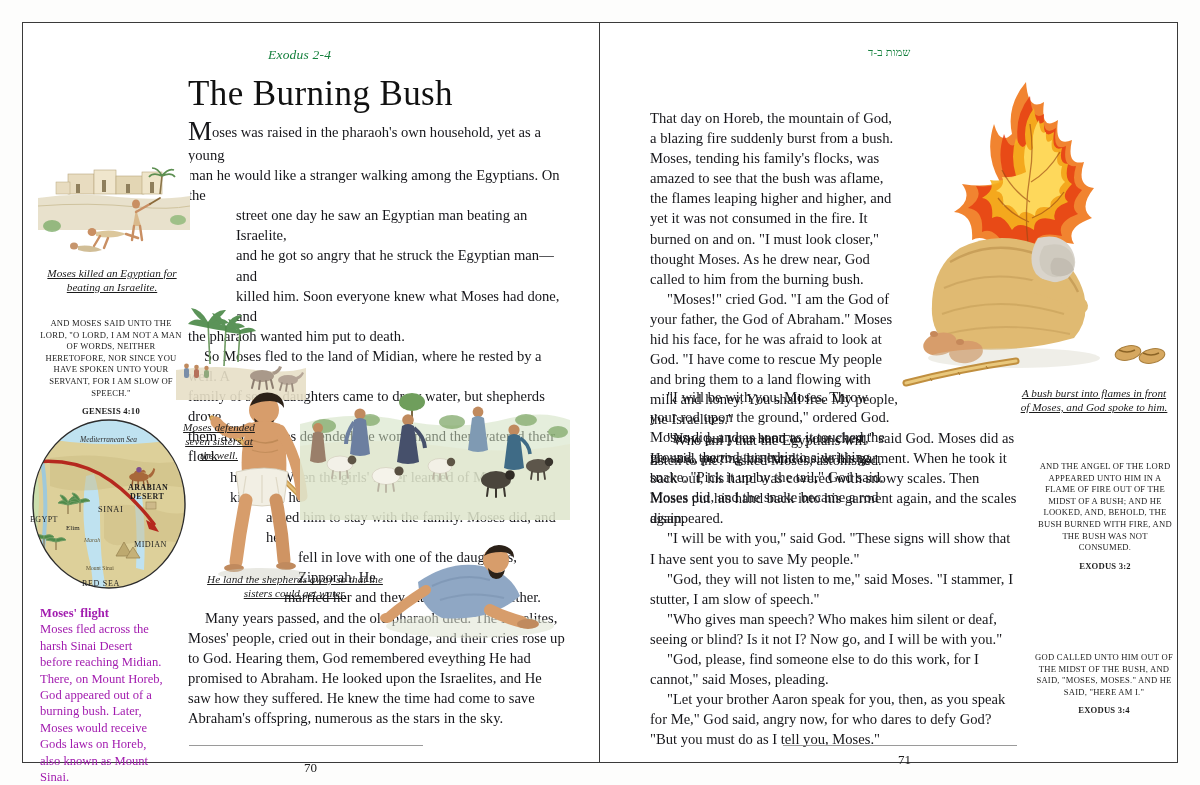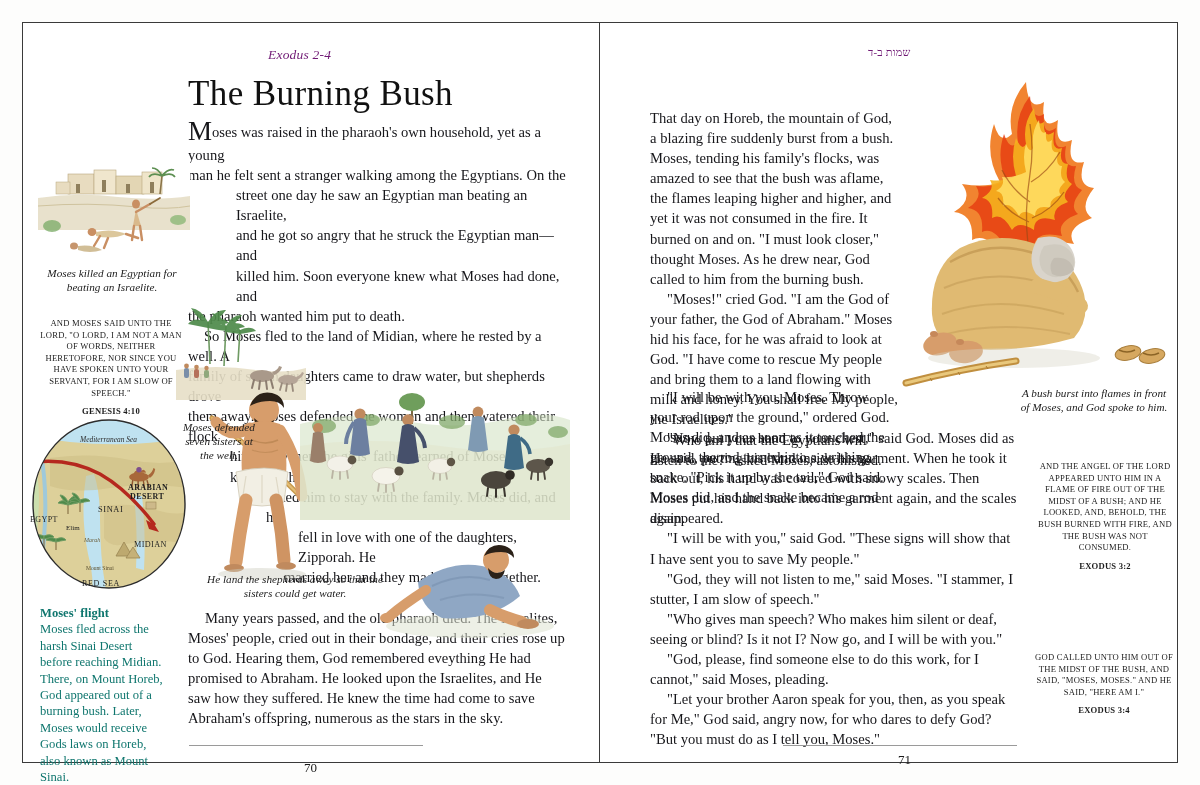--- a/index.html
+++ b/index.html
@@ -37,21 +37,21 @@
     width: 1px;
     height: 739px;
     background: #3a3a3a;
   }
 
   
   .running-head {
     position: absolute;
     font-style: italic;
     font-size: 13.5px;
-    color: #701a75;
+    color: #15803d;
     letter-spacing: 0.2px;
   }
   .rh-left  { left: 268px; top: 47px; }
   .rh-right { left: 868px; top: 46px; font-style: normal; font-size: 11px; direction: rtl; }
 
   .page-title {
     position: absolute;
     left: 188px;
     top: 74px;
     font-size: 35px;
@@ -93,20 +93,21 @@
   }
 
   
   .caption {
     position: absolute;
     font-style: italic;
     font-size: 11.2px;
     line-height: 14px;
     text-align: center;
     color: #1b1b1b;
+    text-decoration: underline;
   }
   #cap-egyptian { left: 36px; top: 266px; width: 152px; }
   #cap-defended { left: 183px; top: 420px; width: 72px; text-align: center; }
   #cap-shepherds { left: 206px; top: 572px; width: 178px; }
   #cap-bush { left: 1018px; top: 386px; width: 152px; }
 
   
   .scripture {
     position: absolute;
     font-size: 8.6px;
@@ -126,21 +127,21 @@
   #scr-exodus34 { left: 1028px; top: 652px; width: 152px; }
 
   
   #moses-flight {
     position: absolute;
     left: 40px;
     top: 605px;
     width: 124px;
     font-size: 12.6px;
     line-height: 16.4px;
-    color: #0f766e;
+    color: #a21caf;
   }
   #moses-flight .note-title {
     font-weight: bold;
     display: block;
   }
 
   
   .folio {
     position: absolute;
     font-size: 13px;
@@ -194,21 +195,21 @@
 
   <div class="page-frame"></div>
   <div class="gutter"></div>
 
   <div class="running-head rh-left">Exodus 2-4</div>
 
   <h1 class="page-title">The Burning Bush</h1>
 
   <div class="col" id="left-col-top">
     <div style="text-indent:0;"><span style="font-size:27px;line-height:1;vertical-align:-3px;">M</span>oses was raised in the pharaoh's own household, yet as a young</div>
-    <div>man he felt sent a stranger walking among the Egyptians. On the</div>
+    <div>man he would like a stranger walking among the Egyptians. On the</div>
     <div class="indent-1">street one day he saw an Egyptian man beating an Israelite,</div>
     <div class="indent-1">and he got so angry that he struck the Egyptian man—and</div>
     <div class="indent-1">killed him. Soon everyone knew what Moses had done, and</div>
     <div>the pharaoh wanted him put to death.</div>
     <div style="text-indent:16px">So Moses fled to the land of Midian, where he rested by a well. A</div>
     <div>family of seven daughters came to draw water, but shepherds drove</div>
     <div>them away. Moses defended the women and then watered their flock</div>
     <div style="padding-left:42px">himself. When the girls' father learned of Moses' kindness, he</div>
     <div style="padding-left:78px">asked him to stay with the family. Moses did, and he</div>
     <div style="padding-left:110px">fell in love with one of the daughters, Zipporah. He</div>

